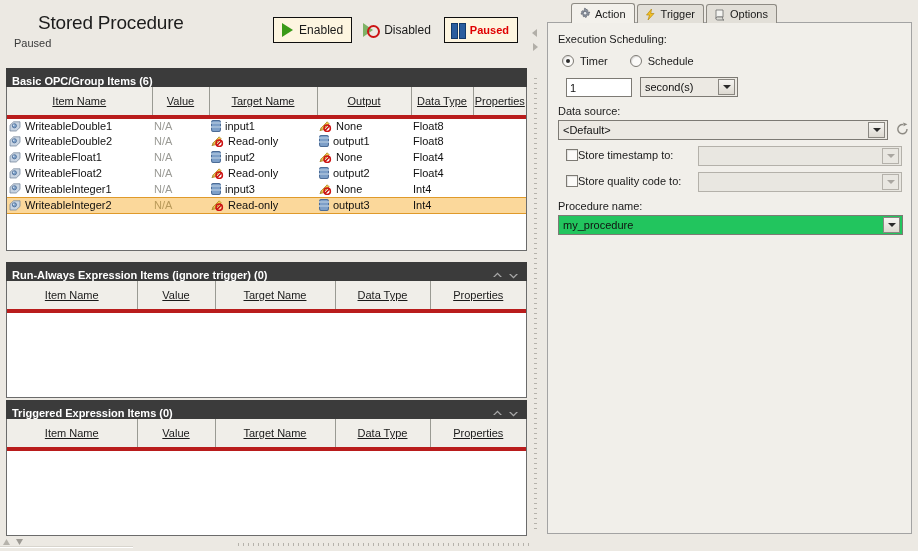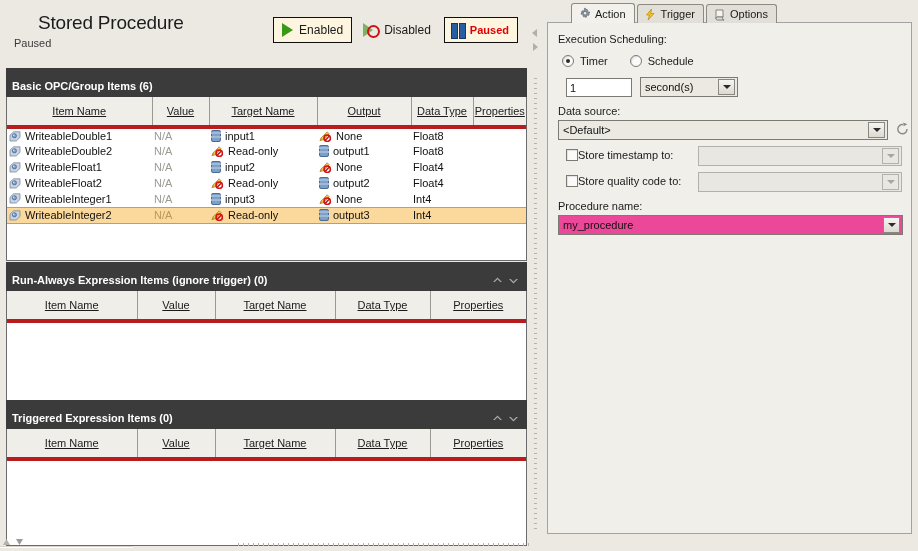--- a/index.html
+++ b/index.html
@@ -74,21 +74,21 @@
   .ico-pause::before, .ico-pause::after {
     content: ""; position: absolute; top: 0; width: 5px; height: 14px;
     background: #2a5d9e; border: 1px solid #123a6b;
   }
   .ico-pause::before { left: 0; }
   .ico-pause::after { left: 8px; }
 
   
   .panel { position: absolute; left: 6px; width: 521px; }
   .panel-header {
-    height: 29px; background: #3b3b3b; color: #ffffff;
+    height: 19px; background: #3b3b3b; color: #ffffff;
     font-size: 11px; font-weight: bold;
     display: flex; align-items: center; padding: 8px 4px 0 5px;
     border: 1px solid #3b3b3b;
   }
   .panel-header .ph-title { flex: 1; line-height: 15px; }
   .panel-header .ph-arrows { display: flex; gap: 3px; margin-right: 2px; }
   .chev { width: 13px; height: 13px; position: relative; cursor: pointer; }
   .chev svg { display: block; }
 
   .grid-body {
@@ -237,21 +237,21 @@
   .chk-row { position: absolute; display: flex; align-items: center; }
   .chkbox {
     width: 12px; height: 12px; border: 1px solid #7d7a74; background: #fbfaf8;
     flex: none; box-shadow: inset 1px 1px 1px rgba(0,0,0,.10);
   }
   #ts-row { left: 18px; top: 126px; }
   #ts-combo { left: 150px; top: 123px; width: 204px; }
   #qc-row { left: 18px; top: 152px; }
   #qc-combo { left: 150px; top: 149px; width: 204px; }
   #pn-label { position: absolute; left: 10px; top: 177px; }
-  #pn-combo { left: 10px; top: 192px; width: 345px; background: #ec4899; }
+  #pn-combo { left: 10px; top: 192px; width: 345px; background: #22c55e; }
 
   
   #bottom-stepper {
     position: absolute; left: 2px; top: 536px; display: flex; gap: 4px; align-items: center;
   }
   #bottom-rule {
     position: absolute; left: 0; top: 546px; width: 133px; height: 2px;
     border-top: 1px solid #d8d5ce; border-bottom: 1px solid #ffffff;
   }
   #bottom-dots {

